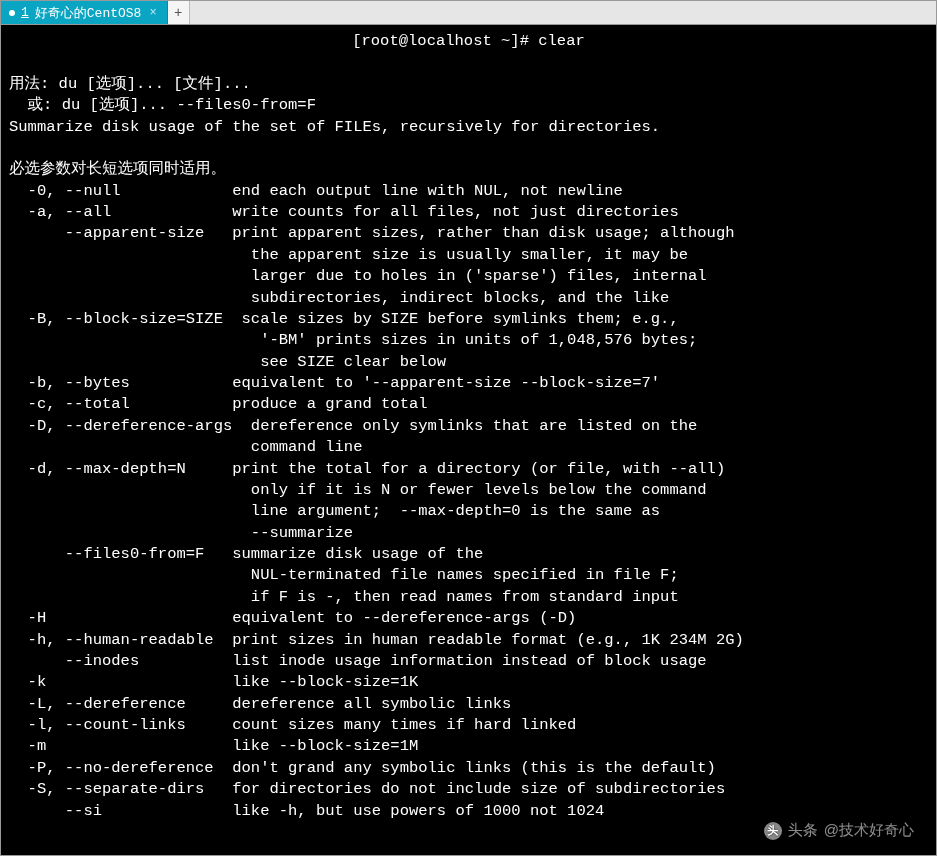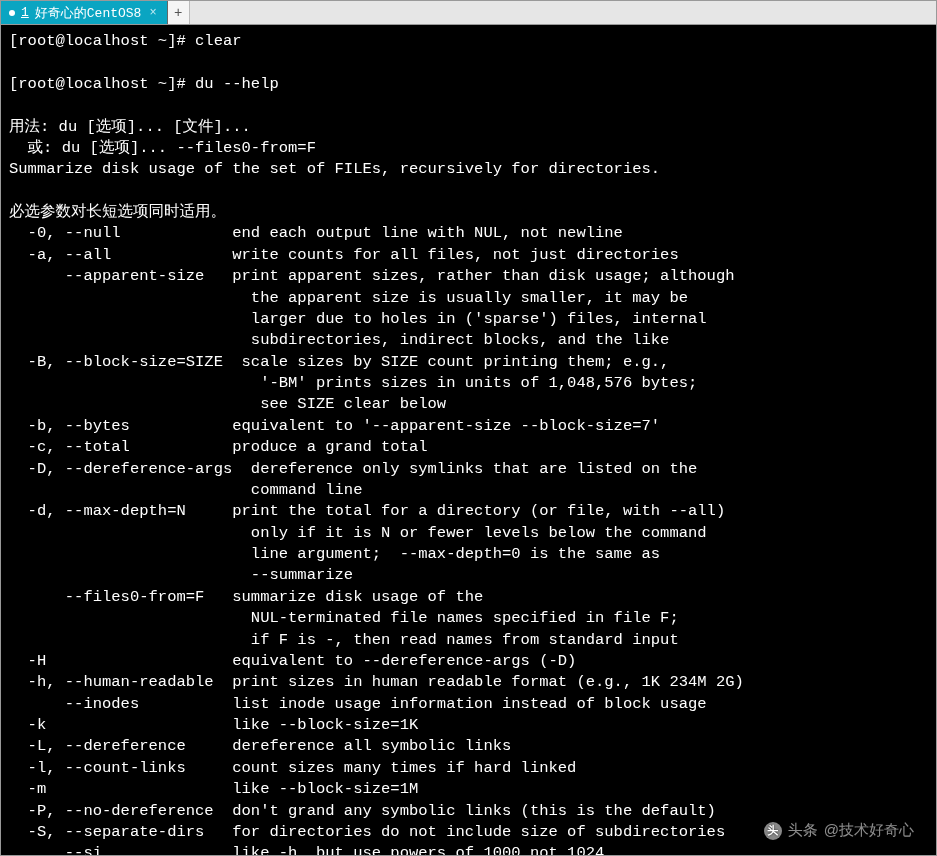--- a/index.html
+++ b/index.html
@@ -58,21 +58,21 @@
     flex: 1;
     background: #000;
     color: #fff;
     padding: 6px 8px;
     white-space: pre;
     line-height: 1.38;
     font-size: 15.5px;
     overflow: hidden;
     position: relative;
   }
-  .prompt-line { display: block; }
+  .prompt-line { display: block; text-align: center; }
   .watermark {
     position: absolute;
     right: 22px;
     bottom: 14px;
     color: rgba(255,255,255,0.55);
     font-family: sans-serif;
     font-size: 15px;
     display: flex;
     align-items: center;
     gap: 6px;
@@ -94,33 +94,32 @@
     <div class="tab">
       <span style="width:6px;height:6px;background:#fff;border-radius:50%;"></span>
       <span class="underline">1</span>
       <span>好奇心的CentOS8</span>
       <span class="tab-close">×</span>
     </div>
     <div class="newtab">+</div>
   </div>
 
   <div class="terminal"><span class="prompt-line"><span>[root@localhost ~]#</span> <span>clear</span></span>
-<span class="prompt-line"><span>[root@localhost ~]#</span> <span>du --help</span></span>
 <span>用法: du [选项]... [文件]...</span>
 <span>  或: du [选项]... --files0-from=F</span>
 <span>Summarize disk usage of the set of FILEs, recursively for directories.</span>
 
 <span>必选参数对长短选项同时适用。</span>
 <span>  -0, --null            end each output line with NUL, not newline</span>
 <span>  -a, --all             write counts for all files, not just directories</span>
 <span>      --apparent-size   print apparent sizes, rather than disk usage; although</span>
 <span>                          the apparent size is usually smaller, it may be</span>
 <span>                          larger due to holes in ('sparse') files, internal</span>
 <span>                          subdirectories, indirect blocks, and the like</span>
-<span>  -B, --block-size=SIZE  scale sizes by SIZE count printing them; e.g.,</span>
+<span>  -B, --block-size=SIZE  scale sizes by SIZE before symlinks them; e.g.,</span>
 <span>                           '-BM' prints sizes in units of 1,048,576 bytes;</span>
 <span>                           see SIZE clear below</span>
 <span>  -b, --bytes           equivalent to '--apparent-size --block-size=7'</span>
 <span>  -c, --total           produce a grand total</span>
 <span>  -D, --dereference-args  dereference only symlinks that are listed on the</span>
 <span>                          command line</span>
 <span>  -d, --max-depth=N     print the total for a directory (or file, with --all)</span>
 <span>                          only if it is N or fewer levels below the command</span>
 <span>                          line argument;  --max-depth=0 is the same as</span>
 <span>                          --summarize</span>

